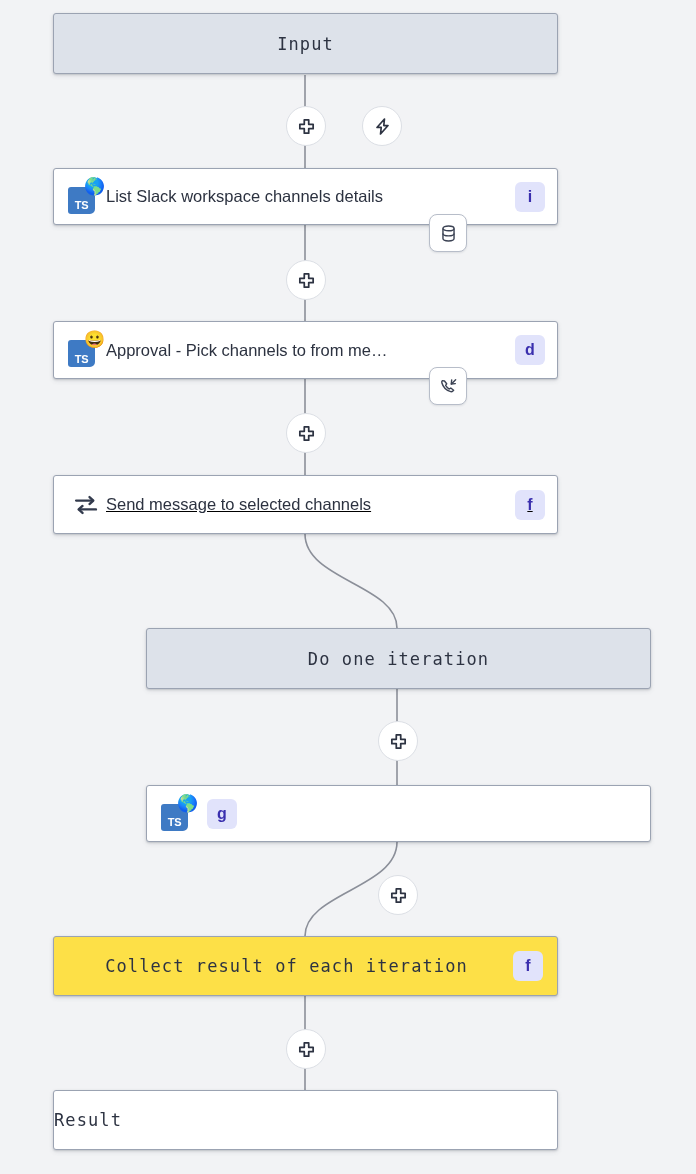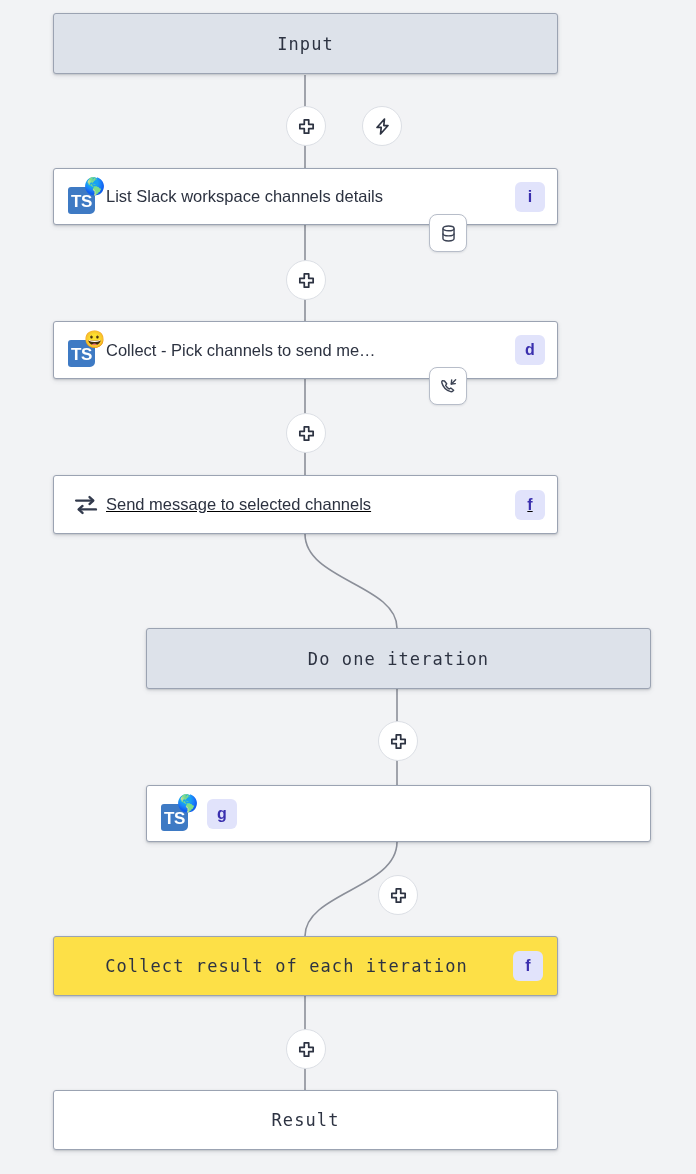--- a/index.html
+++ b/index.html
@@ -37,21 +37,21 @@
     display: flex;
     align-items: center;
     z-index: 2;
   }
   .node.terminal {
     background: #dde2ea;
     justify-content: center;
   }
   .node.result {
     background: #ffffff;
-    justify-content: center;
+    justify-content: flex-start;
   }
   .node.step {
     background: #ffffff;
     padding: 0 12px;
   }
   .node.collect {
     background: #fde047;
     padding: 0 14px;
   }
   .mono-title {
@@ -110,21 +110,21 @@
     position: absolute;
     left: 2px;
     bottom: 3px;
     width: 27px;
     height: 27px;
     background: #3e7ac4;
     border-radius: 3px 3px 5px 3px;
     color: #ffffff;
     font-family: "Liberation Sans", sans-serif;
     font-weight: bold;
-    font-size: 17px;
+    font-size: 11px;
     display: flex;
     align-items: flex-end;
     justify-content: center;
     line-height: 1.4;
     letter-spacing: -0.3px;
   }
   .overlay-emoji {
     position: absolute;
     right: 2px;
     top: 0px;
@@ -217,21 +217,21 @@
     <svg width="19" height="19" viewBox="0 0 24 24" fill="none" stroke="#2d3342" stroke-width="2.2" stroke-linejoin="round">
       <path d="M9.2 3.6 h5.6 v5.6 h5.6 v5.6 h-5.6 v5.6 h-5.6 v-5.6 h-5.6 v-5.6 h5.6 z"></path>
     </svg>
   </div>
 
   <div class="node step" style="left:53px; top:321px; width:505px; height:58px;">
     <span class="icon-slot">
       <span class="ts-badge">TS</span>
       <span class="overlay-emoji">😀</span>
     </span>
-    <span class="step-label">Collect - Pick channels to send me…</span>
+    <span class="step-label">Approval - Pick channels to from me…</span>
     <span class="badge">d</span>
   </div>
 
   <div class="attach-badge" style="left:429px; top:367px;">
     <svg width="19" height="19" viewBox="0 0 24 24" fill="none" stroke="#3c4354" stroke-width="1.8" stroke-linecap="round" stroke-linejoin="round">
       <path d="M4.2 4.6 c-0.6,0.7 -0.9,1.7 -0.6,2.6 1.5,5.4 5.8,9.7 11.2,11.2 0.9,0.3 1.9,0 2.6,-0.6 l1.1,-1.1 -3.6,-2.8 -1.9,1.3 c-1.9,-1.2 -3.5,-2.8 -4.6,-4.7 l1.3,-1.9 -2.8,-3.6 z"></path>
       <path d="M21 3.5 L15.6 8.9"></path>
       <path d="M20.6 8.4 L15.5 8.9 L16 3.8"></path>
     </svg>
   </div>

